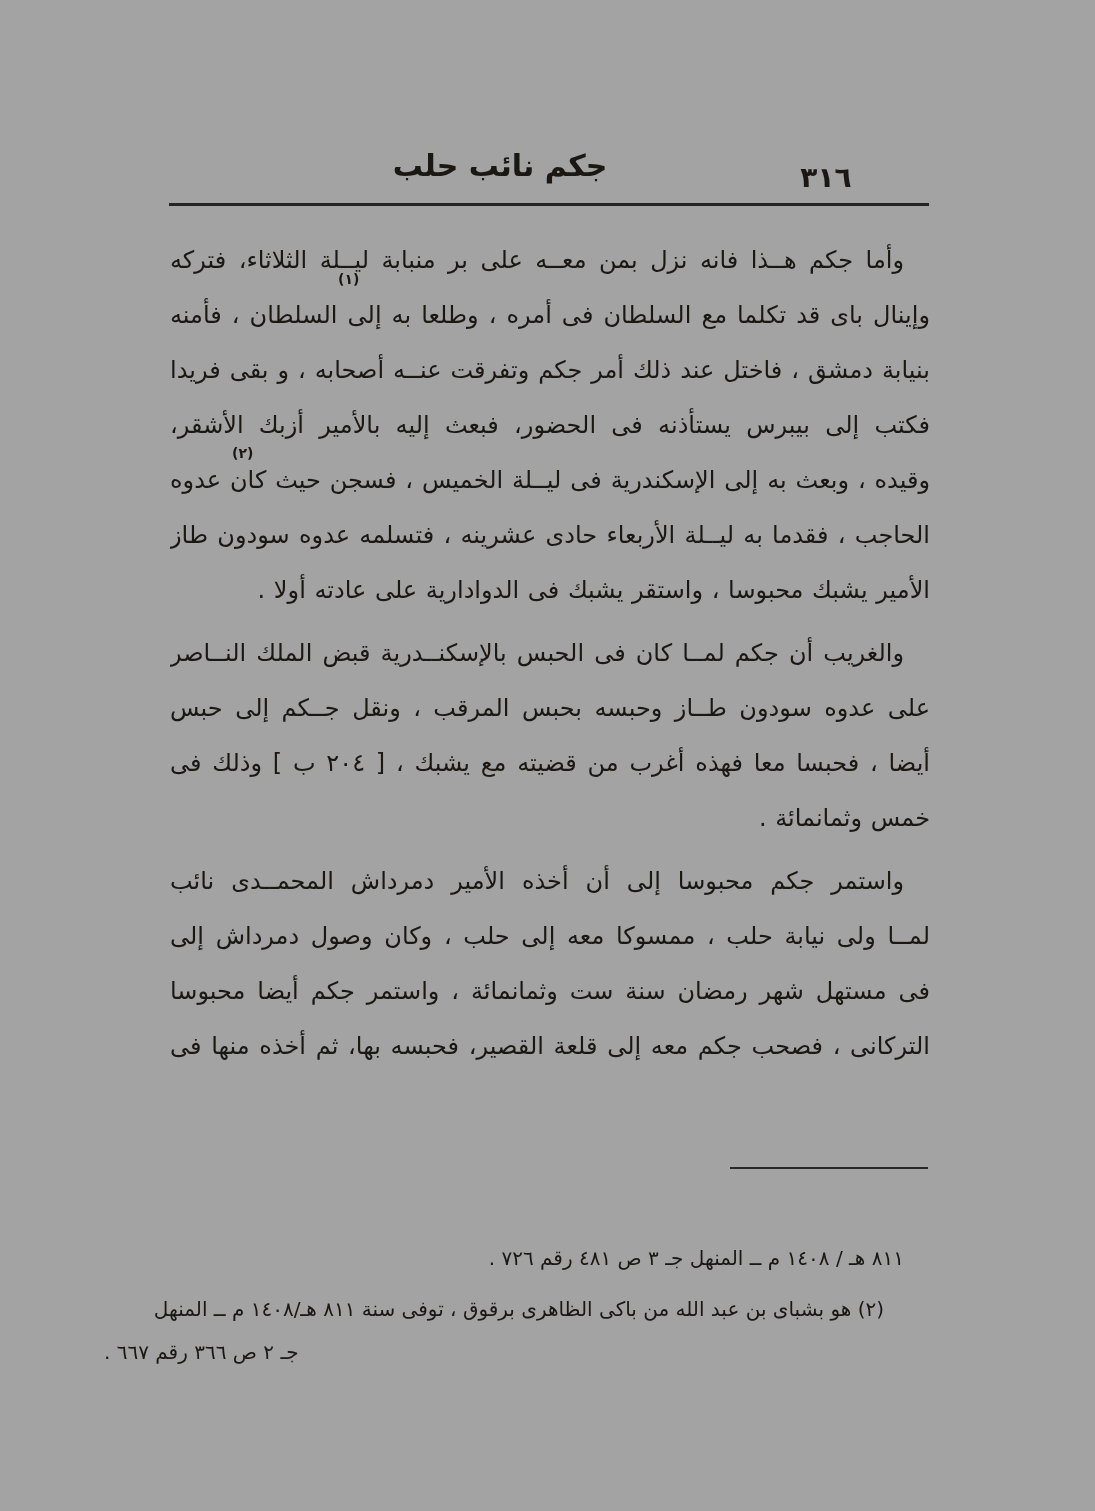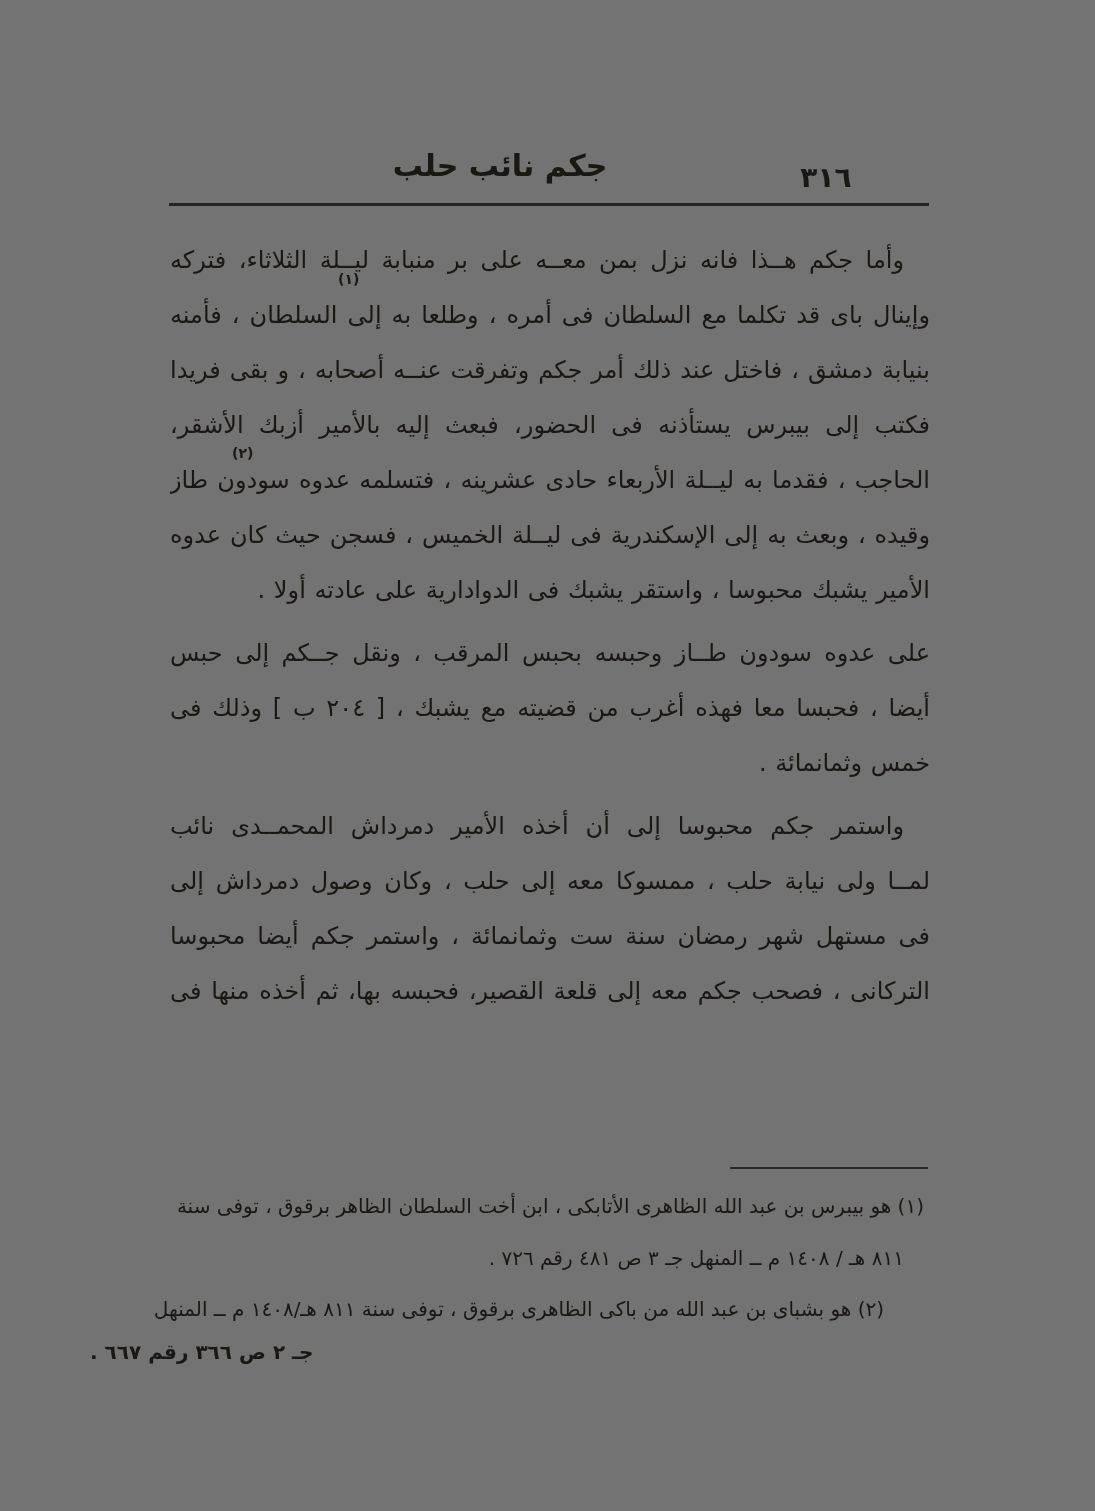--- a/index.html
+++ b/index.html
@@ -1,20 +1,20 @@
 <!DOCTYPE html>
 <html lang="ar" dir="rtl"><head>
 <meta charset="utf-8">
 <style>
   html,body{margin:0;padding:0;background:#e8e8e6;}
   .page{
     position:relative;
     width:1095px;height:1511px;
     margin:0 auto;
-    background:#737373;
+    background:#a3a3a3;
     color:#1b1814;
     font-family:"DejaVu Sans", sans-serif;
     direction:rtl;
     overflow:hidden;
   }
   
   .header-title{
     position:absolute;top:148px;left:340px;width:320px;
     text-align:center;font-size:30px;font-weight:bold;
     letter-spacing:0px;white-space:nowrap;
@@ -56,58 +56,58 @@
   .fn-block{
     position:absolute;top:1194px;left:80px;width:852px;height:200px;
     font-size:20px;
   }
   .fn-line{
     position:absolute;white-space:nowrap;direction:rtl;
   }
   .fn-0-0{top:0;right:8px;}
   .fn-0-1{top:52px;right:28px;}
   .fn-1-0{top:103px;right:48px;}
-  .fn-1-1{top:146px;left:10px;font-weight:bold;}
+  .fn-1-1{top:146px;left:24px;}
 </style>
 </head>
 <body>
 
 <div class="page">
 
   <div class="header-title">جكم نائب حلب</div>
   <div class="page-number">٣١٦</div>
   <div class="header-rule"></div>
 
   <div class="body-block">
       <div class="paragraph">
         <div class="body-line first">وأما جكم هــذا فانه نزل بمن معــه على بر منبابة ليــلة الثلاثاء، فتركه الأمير</div>
         <div class="body-line">وإينال باى قد تكلما مع السلطان فى أمره ، وطلعا به إلى السلطان ، فأمنه ووعده</div>
         <div class="body-line">بنيابة دمشق ، فاختل عند ذلك أمر جكم وتفرقت عنــه أصحابه ، و بقى فريدا ،</div>
         <div class="body-line">فكتب إلى بيبرس يستأذنه فى الحضور، فبعث إليه بالأمير أزبك الأشقر، وبشباى</div>
+        <div class="body-line">وقيده ، وبعث به إلى الإسكندرية فى ليــلة الخميس ، فسجن حيث كان عدوه</div>
         <div class="body-line">الحاجب ، فقدما به ليــلة الأربعاء حادى عشرينه ، فتسلمه عدوه سودون طاز</div>
-        <div class="body-line">وقيده ، وبعث به إلى الإسكندرية فى ليــلة الخميس ، فسجن حيث كان عدوه</div>
         <div class="body-line endline" style="padding-left: 24px;">الأمير يشبك محبوسا ، واستقر يشبك فى الدوادارية على عادته أولا .</div>
       </div>
       <div class="paragraph gap">
+        <div class="body-line first">والغريب أن جكم لمــا كان فى الحبس بالإسكنــدرية قبض الملك النــاصر</div>
         <div class="body-line">على عدوه سودون طــاز وحبسه بحبس المرقب ، ونقل جــكم إلى حبس المرقب</div>
         <div class="body-line">أيضا ، فحبسا معا فهذه أغرب من قضيته مع يشبك ، [ ٢٠٤ ب ] وذلك فى سنة</div>
         <div class="body-line endline" style="padding-left: 66px;">خمس وثمانمائة .</div>
       </div>
       <div class="paragraph gap">
         <div class="body-line first">واستمر جكم محبوسا إلى أن أخذه الأمير دمرداش المحمــدى نائب طرابلس</div>
         <div class="body-line">لمــا ولى نيابة حلب ، ممسوكا معه إلى حلب ، وكان وصول دمرداش إلى حلب</div>
         <div class="body-line">فى مستهل شهر رمضان سنة ست وثمانمائة ، واستمر جكم أيضا محبوسا عنده بدار</div>
         <div class="body-line">التركانى ، فصحب جكم معه إلى قلعة القصير، فحبسه بها، ثم أخذه منها فى عوده</div>
       </div>
     </div>
 
   <span class="fn-marker m1">(١)</span>
   <span class="fn-marker m2">(٢)</span>
 
   <div class="fn-rule"></div>
   <div class="fn-block">
-      <div class="fn-line fn-0-0">(١) هو بيبرس بن عبد الله الظاهرى الأتابكى ، ابن أخت السلطان الظاهر برقوق ، توفى سنة</div>
       <div class="fn-line fn-0-1">٨١١ هـ / ١٤٠٨ م ــ المنهل جـ ٣ ص ٤٨١ رقم ٧٢٦ .</div>
       <div class="fn-line fn-1-0">(٢) هو بشباى بن عبد الله من باكى الظاهرى برقوق ، توفى سنة ٨١١ هـ/١٤٠٨ م ــ المنهل</div>
       <div class="fn-line fn-1-1">جـ ٢ ص ٣٦٦ رقم ٦٦٧ .</div>
     </div>
 
 </div>
 
 </body></html>

